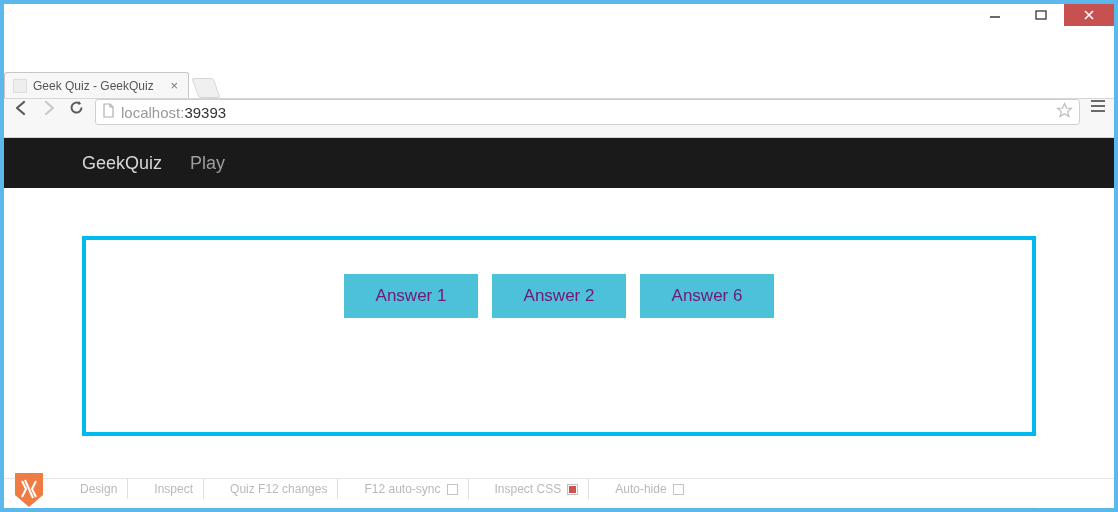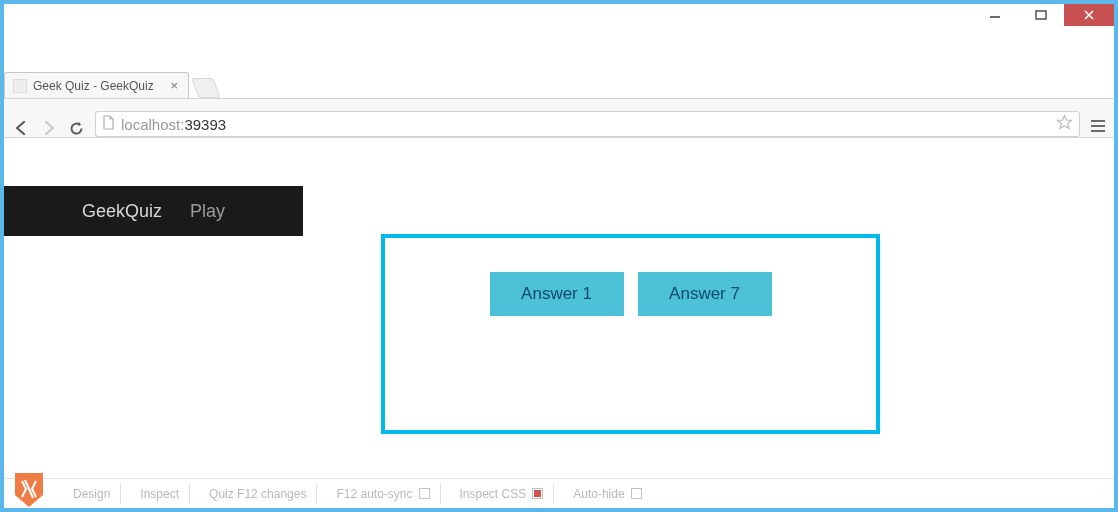--- a/index.html
+++ b/index.html
@@ -84,21 +84,21 @@
       border-radius: 3px;
       transform: skewX(20deg);
     }
     
     .omnibar {
       height: 40px;
       background: #f7f7f7;
       border-top: 1px solid #d6d6d6;
       border-bottom: 1px solid #d6d6d6;
       display: flex;
-      align-items: flex-end;
+      align-items: flex-start;
       padding: 0 8px;
       gap: 10px;
     }
     .nav-icon {
       color: #5a5a5a;
     }
     .nav-icon.disabled { color: #bcbcbc; }
     .nav-icon svg { display: block; }
     .addressbar {
       flex: 1;
@@ -124,22 +124,21 @@
       color: #bbb;
     }
     .hamburger {
       color: #6a6a6a;
     }
     
     .page {
       flex: 1;
       background: #fff;
       display: flex;
-      flex-direction: row;
-      margin-top: 48px;
+      flex-direction: column;
     }
     .navbar {
       height: 50px;
       background: #1a1a1a;
       display: flex;
       align-items: center;
       padding: 0 78px;
       gap: 28px;
     }
     .navbar .brand {
@@ -162,21 +161,21 @@
       flex-direction: column;
       align-items: center;
       padding-top: 34px;
     }
     .answers {
       display: flex;
       gap: 14px;
     }
     .answer-btn {
       background: #4dc1d8;
-      color: #0c4a6e;
+      color: #701a75;
       font-size: 17px;
       border: none;
       padding: 12px 26px;
       min-width: 134px;
       cursor: pointer;
     }
     .footer-hr {
       margin: 18px 78px 0 78px;
       border: none;
       border-top: 1px solid #e5e5e5;
@@ -187,25 +186,25 @@
       color: #333;
     }
     
     .debugbar {
       position: absolute;
       bottom: 0; left: 0; right: 0;
       height: 30px;
       background: rgba(255,255,255,0.72);
       border-top: 1px solid #e6e6e6;
       display: flex;
-      align-items: center;
+      align-items: flex-start;
       font-size: 12px;
       color: #b9b9b9;
       padding: 0 8px;
-      gap: 9px;
+      gap: 16px;
     }
     .debugbar .badge {
       width: 34px; height: 38px;
       margin-top: -8px;
       margin-right: 8px;
       position: relative;
     }
     .debugbar .item {
       padding: 0 10px;
       border-right: 1px solid #e0e0e0;
@@ -306,21 +305,22 @@
 
   <div class="page">
     <div class="navbar">
       <span class="brand">GeekQuiz</span>
       <span class="nav-link">Play</span>
     </div>
     <div class="content">
       <div class="quiz-box">
         <div class="answers">
           <button class="answer-btn">Answer 1</button>
-          <button class="answer-btn">Answer 7</button>
+          <button class="answer-btn">Answer 2</button>
+          <button class="answer-btn">Answer 6</button>
         </div>
       </div>
     </div>
     <hr class="footer-hr">
   </div>
 
   <div class="debugbar">
     <span class="badge">
       <svg width="34" height="38" viewBox="0 0 34 38">
         <path d="M3 2 H31 V24 L17 36 L3 24 Z" fill="#ef7c45"></path>

